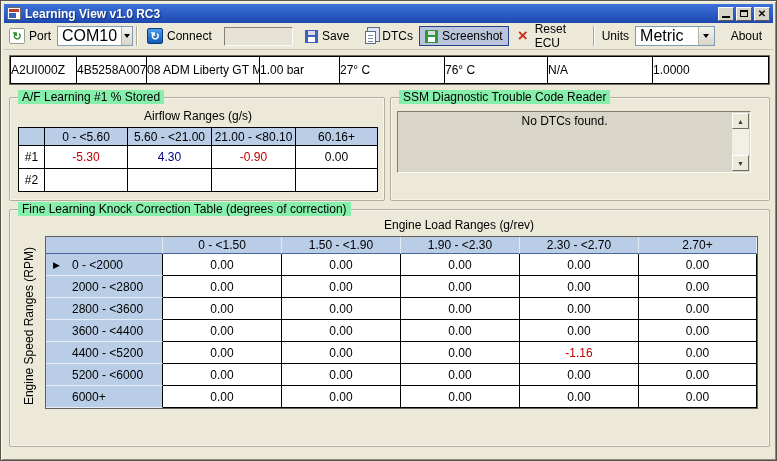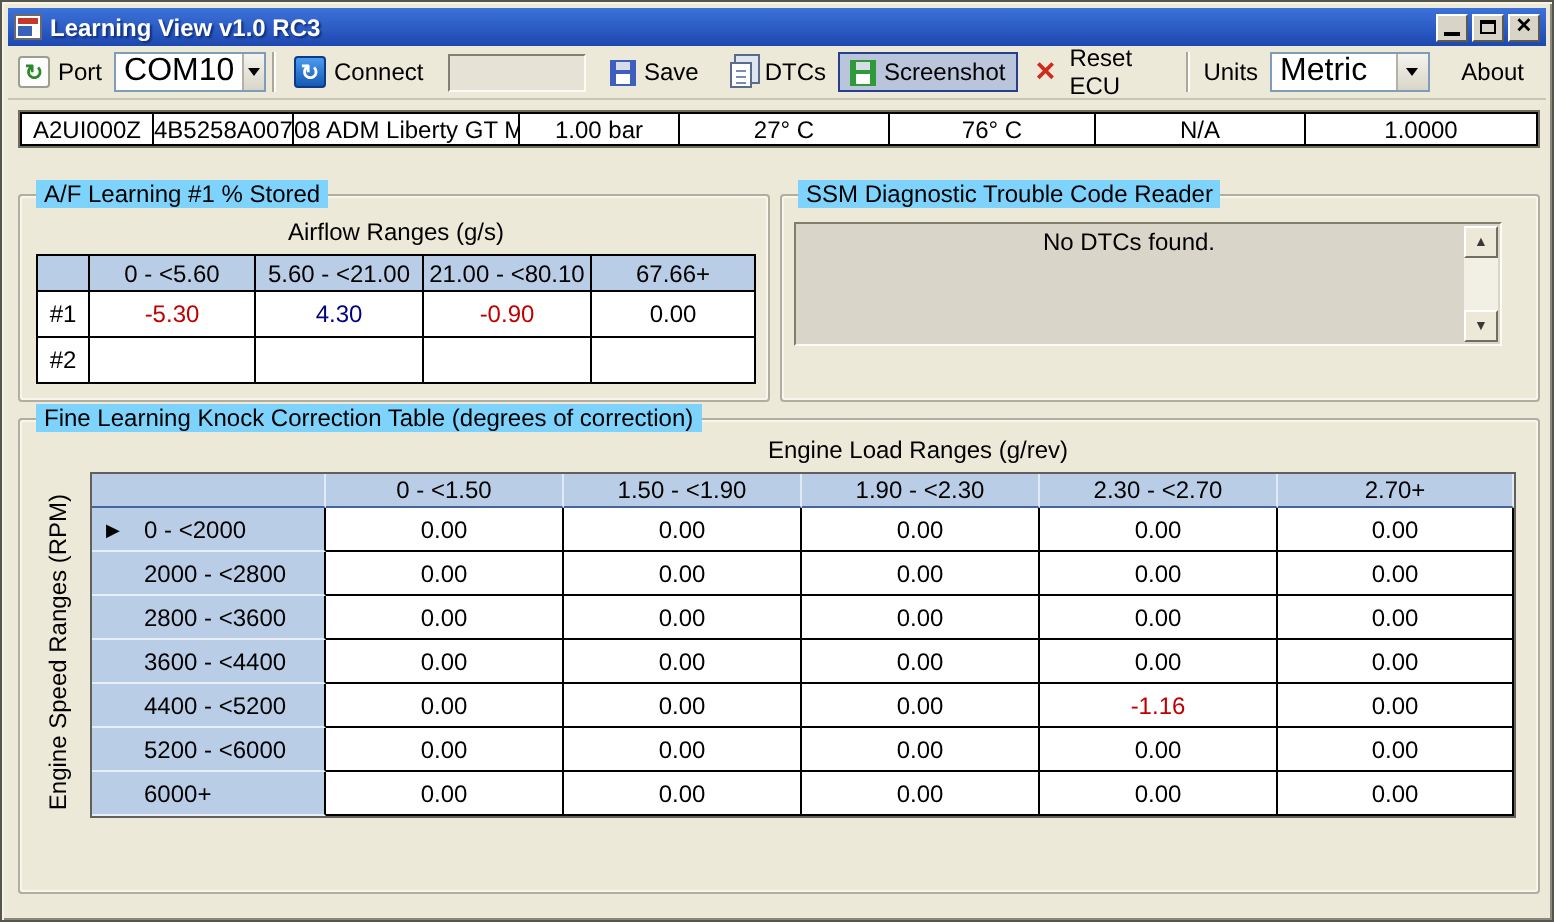--- a/index.html
+++ b/index.html
@@ -64,25 +64,25 @@
   .copy-icon { width:11px; height:13px; background:#fff; border:1px solid #5a6b8c;
     box-shadow:3px -3px 0 -0px #dfe6f2, 3px -3px 0 1px #5a6b8c; margin:3px 2px 0 4px; position:relative; flex:0 0 auto; }
   .copy-icon::before { content:""; position:absolute; left:2px; right:2px; top:3px; height:1px; background:#7a8cb0; box-shadow:0 3px 0 #7a8cb0, 0 6px 0 #7a8cb0; }
   .x-icon { color:#d02a1a; font-size:17px; font-weight:bold; line-height:14px; width:16px; text-align:center; flex:0 0 auto; }
 
   
   .ecu-wrap { position:absolute; left:8px; top:54px; width:761px; border:1px solid #6f6d60; }
   table { border-collapse:collapse; table-layout:fixed; }
   .ecu-table { width:100%; font-size:12px; }
   .ecu-table th { background:#b9cde6; border:1px solid #000; font-weight:normal; height:16px; color:#111; overflow:hidden; white-space:nowrap; }
-  .ecu-table td { background:#fff; border:1px solid #000; text-align:center; height:16px; color:#000; overflow:hidden; white-space:nowrap; }
+  .ecu-table td { background:#fff; border:1px solid #000; text-align:left; height:27px; color:#000; overflow:hidden; white-space:nowrap; }
 
   
   .group { position:absolute; border:1px solid #b1ae9f; border-radius:2px; box-shadow:inset 0 0 0 1px #f8f6ec; }
-  .group-label { position:absolute; top:-8px; left:8px; background:#7dd3fc; padding:0 4px; font-size:12px; color:#000; white-space:nowrap; }
+  .group-label { position:absolute; top:-8px; left:8px; background:#86efac; padding:0 4px; font-size:12px; color:#000; white-space:nowrap; }
   .group-af { left:8px; top:96px; width:376px; height:104px; }
   .group-ssm { left:389px; top:96px; width:380px; height:104px; }
   .group-knock { left:8px; top:208px; width:761px; height:238px; }
 
   
   .af-title { position:absolute; top:11px; left:8px; width:360px; text-align:center; font-size:12px; }
   .af-table { position:absolute; left:8px; top:29px; width:360px; font-size:12px;padding-left:36px; }
   .af-table th { background:#b9cde6; border:1px solid #000; font-weight:normal; height:18px; }
   .af-table td { background:#fff; border:1px solid #000; text-align:center; height:23px; }
   .af-table td.rowlab { font-weight:normal; }
@@ -214,21 +214,21 @@
           <col style="width:84px">
           <col style="width:84px">
           <col>
         </colgroup>
       <tbody>
           <tr id="af-head">
             <th></th>
             <th>0 - &lt;5.60</th>
             <th>5.60 - &lt;21.00</th>
             <th>21.00 - &lt;80.10</th>
-            <th>67.66+</th>
+            <th>60.16+</th>
           </tr>
       </tbody>
         <tbody id="af-body">
           <tr>
             <td class="rowlab">#1</td>
             <td style="color: rgb(192, 0, 0);">-5.30</td>
             <td style="color: rgb(0, 0, 128);">4.30</td>
             <td style="color: rgb(192, 0, 0);">-0.90</td>
             <td style="color: rgb(0, 0, 0);">0.00</td>
           </tr>

